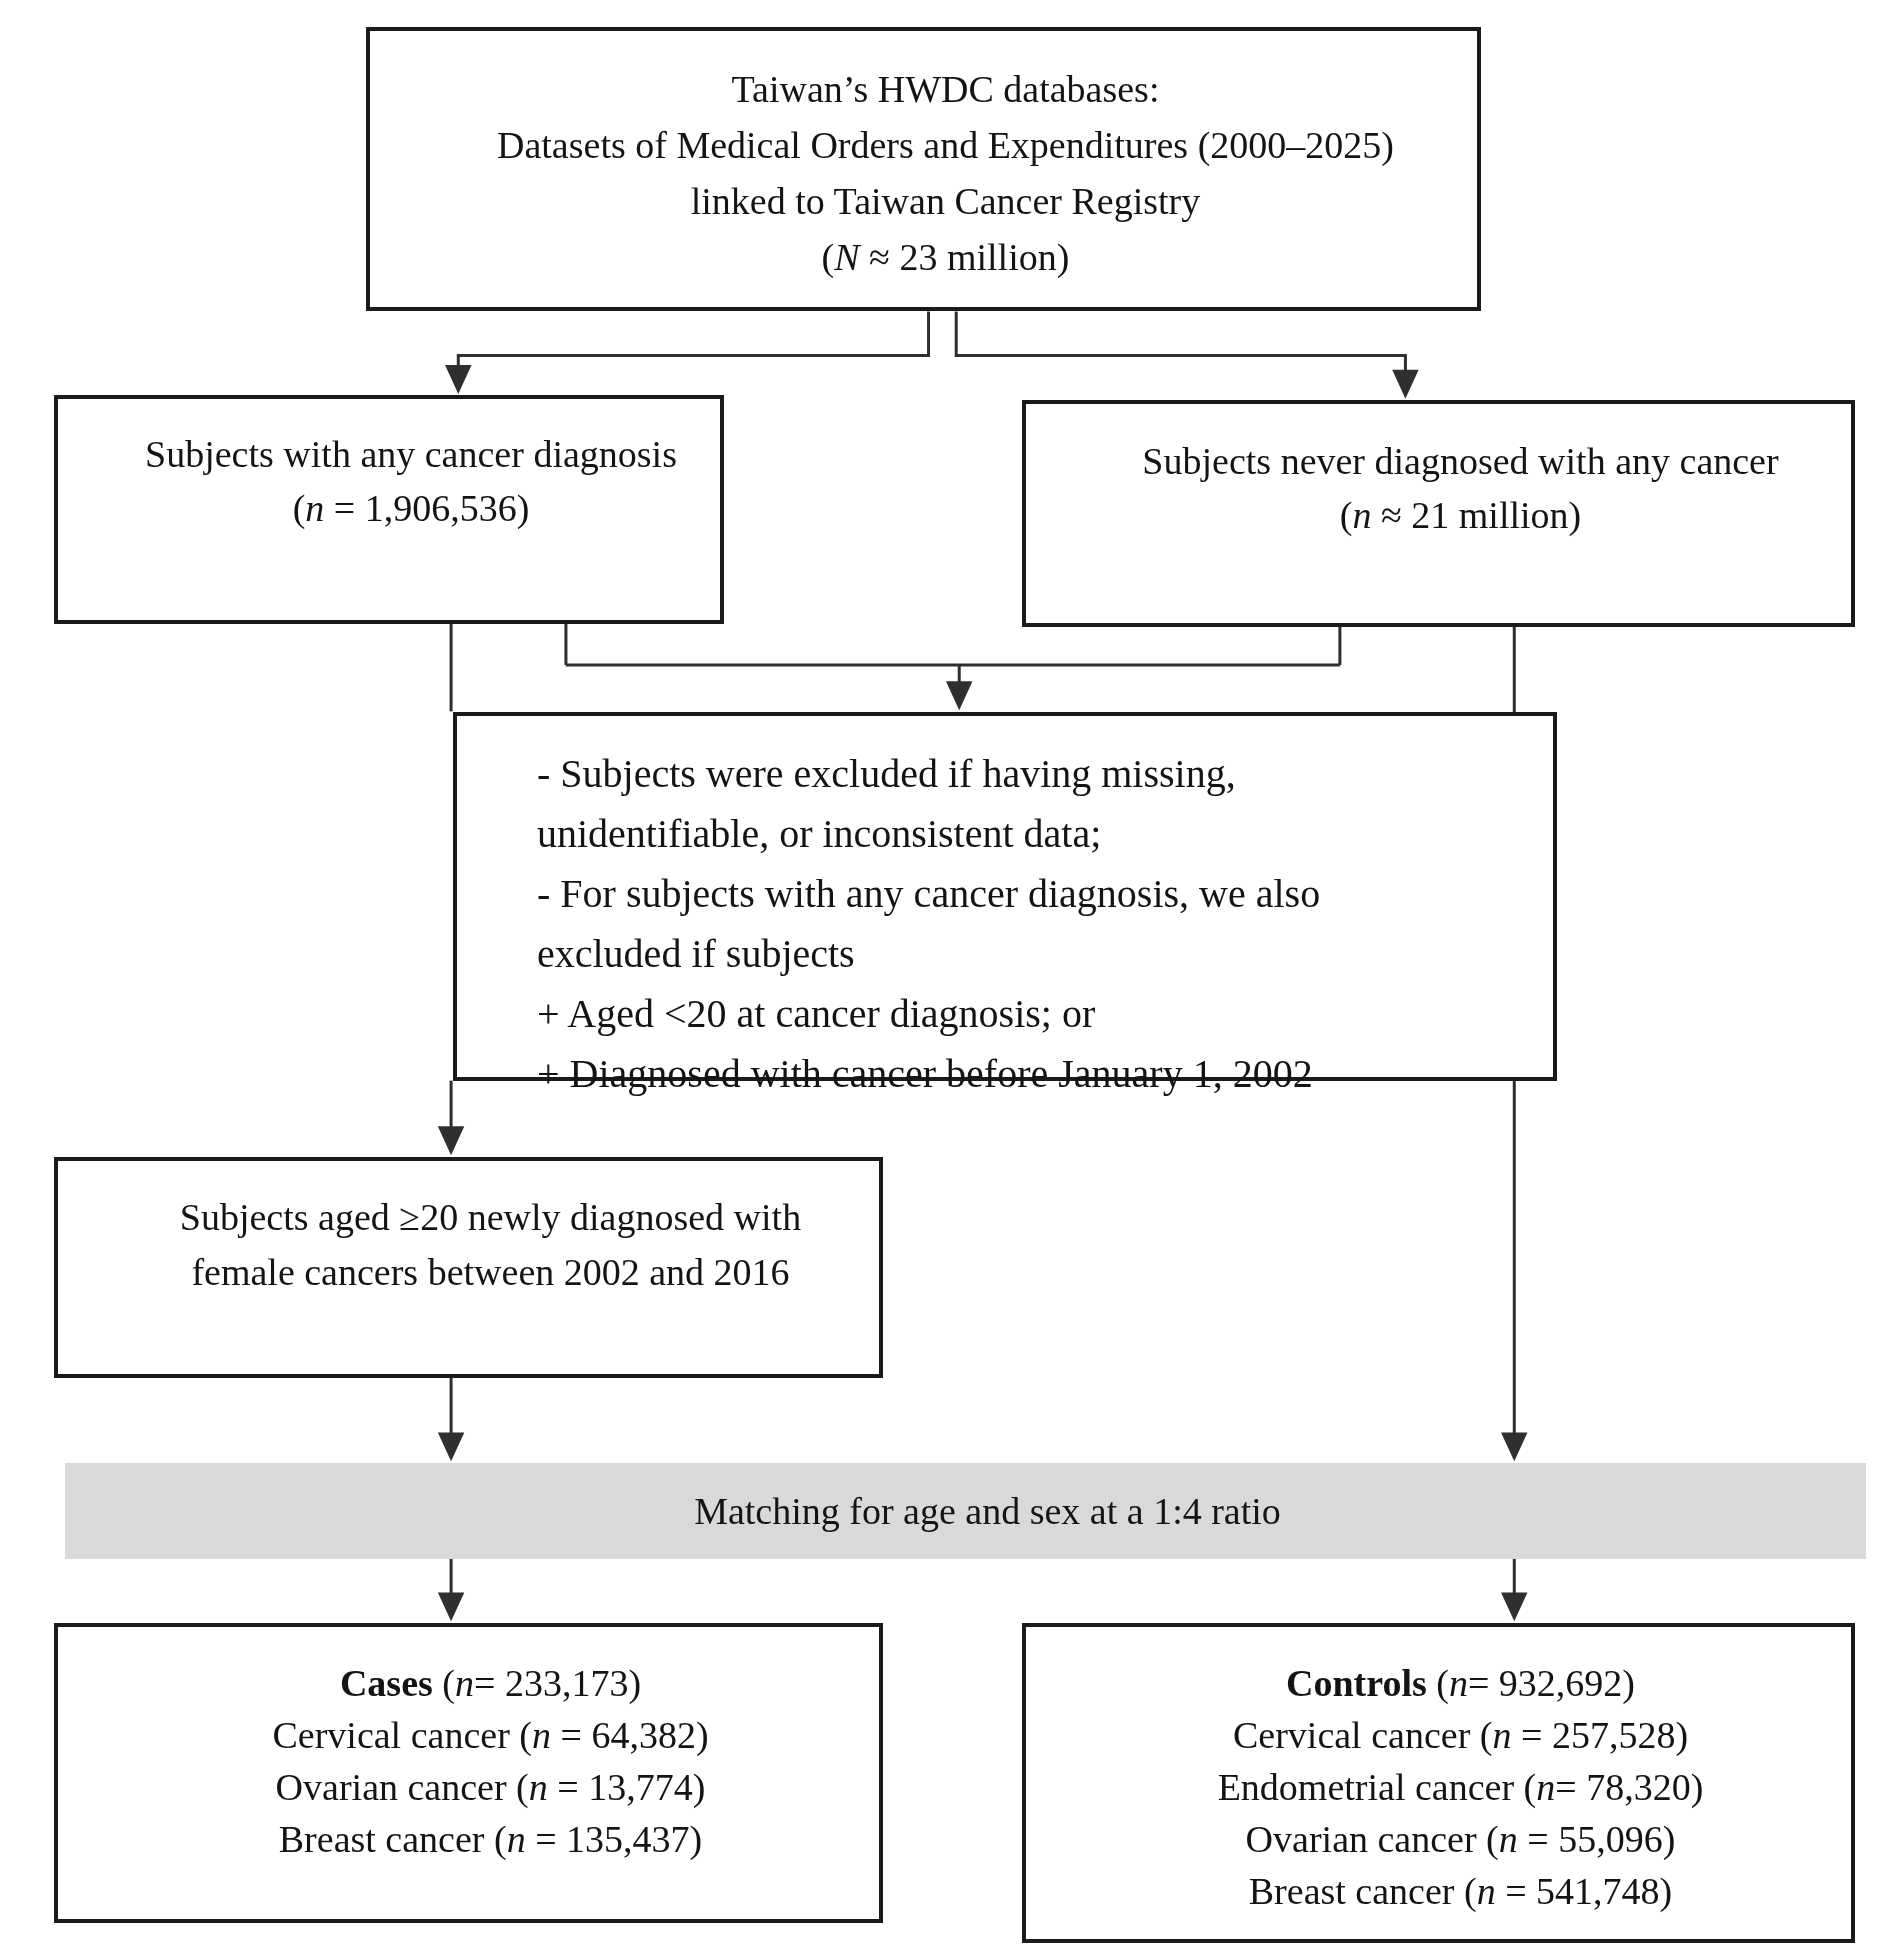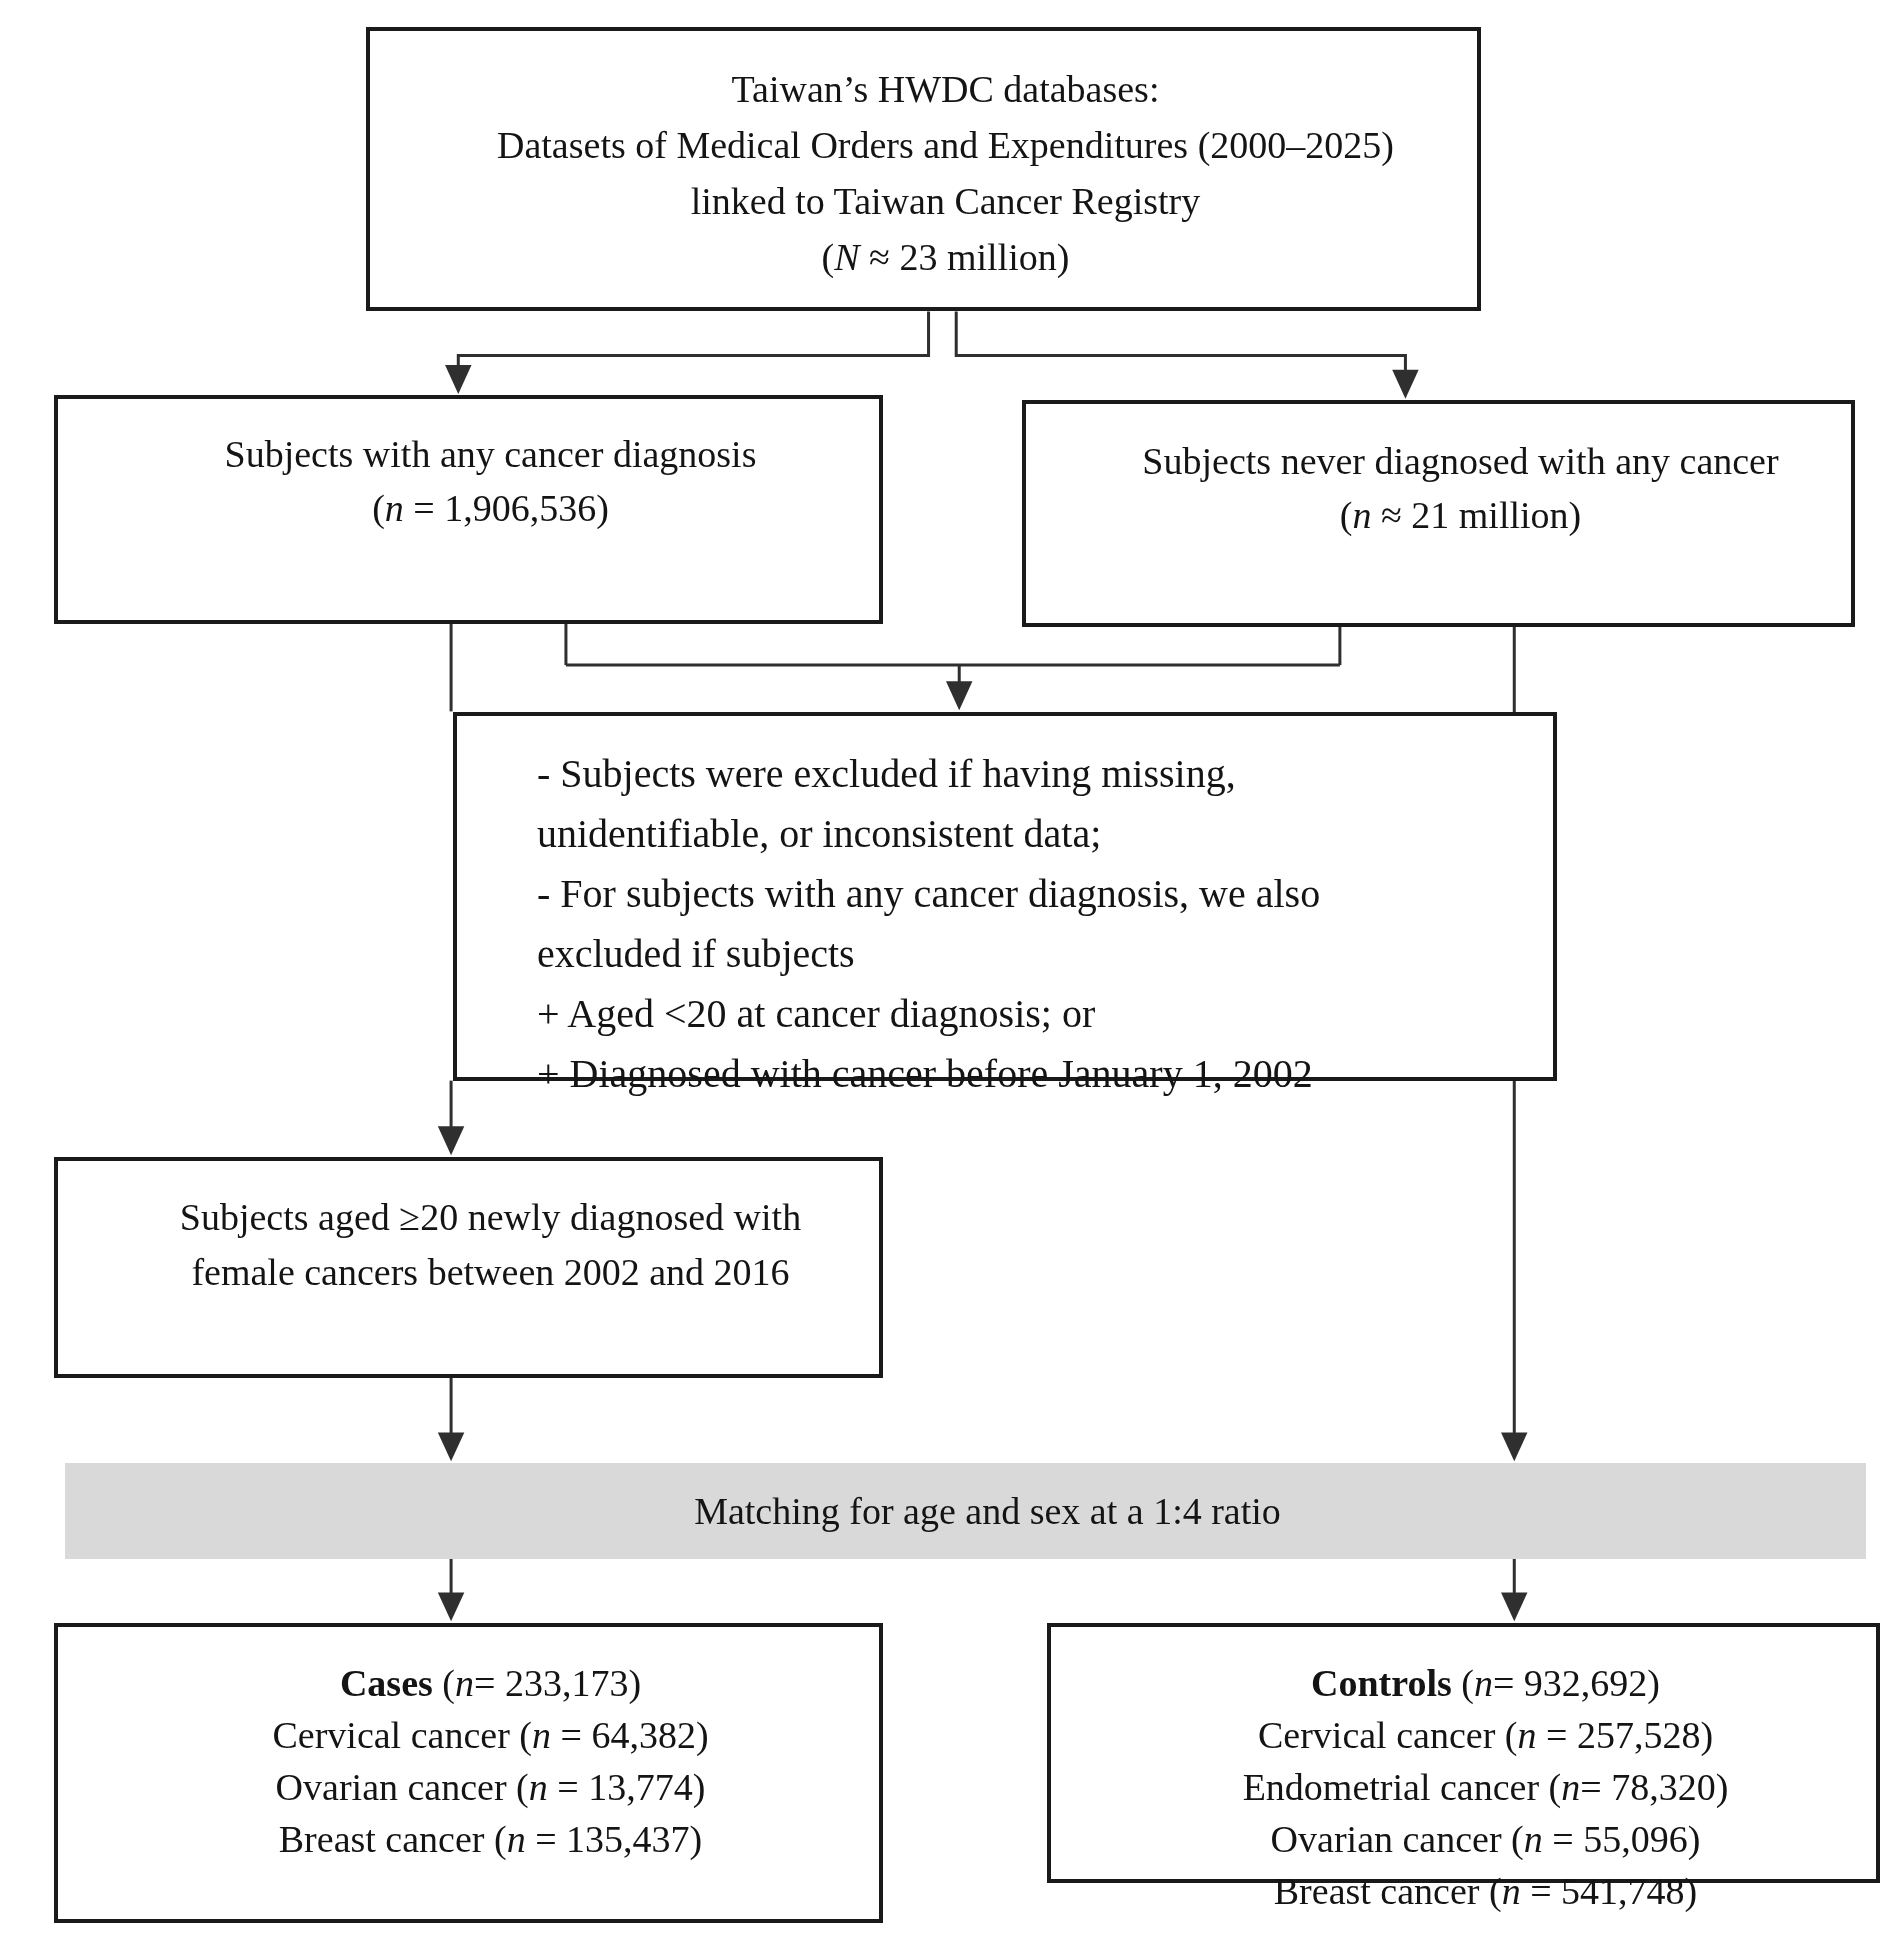--- a/index.html
+++ b/index.html
@@ -25,36 +25,36 @@
     box-sizing:border-box;
   }
   .centered{text-align:center;}
   .tl{white-space:nowrap;padding-left:44px;}
   i{font-style:italic;}
   .b{font-weight:bold;}
 
   
   .src{left:366px;top:27px;width:1115px;height:284px;font-size:38px;line-height:56px;padding-top:30px;}
   
-  .cancer{left:54px;top:395px;width:829px;height:229px;font-size:38px;line-height:54px;padding-top:28px;}
+  .cancer{left:54px;top:395px;width:670px;height:229px;font-size:38px;line-height:54px;padding-top:28px;}
   .nocancer{left:1022px;top:400px;width:833px;height:227px;font-size:38px;line-height:54px;padding-top:30px;}
   
   .excl{left:453px;top:712px;width:1104px;height:369px;font-size:40px;line-height:60px;padding:28px 18px 0 36px;text-align:left;}
   
   .female{left:54px;top:1157px;width:829px;height:221px;font-size:38px;line-height:55px;padding-top:29px;}
   
   .bar{
     position:absolute;left:65px;top:1463px;width:1801px;height:96px;
     background:var(--bar-fill);
     display:flex;align-items:center;justify-content:center;
     font-size:38px;
   }
   
   .cases{left:54px;top:1623px;width:829px;height:300px;font-size:38px;line-height:52px;padding-top:30px;}
-  .controls{left:1022px;top:1623px;width:833px;height:260px;font-size:38px;line-height:52px;padding-top:30px;margin-left:25px;}
+  .controls{left:1022px;top:1623px;width:833px;height:320px;font-size:38px;line-height:52px;padding-top:30px;}
 
   svg.connectors{position:absolute;left:0;top:0;width:1898px;height:1955px;}
   svg.connectors path{stroke:var(--line);stroke-width:5;fill:none;}
   svg.connectors polygon{fill:var(--line);stroke:none;}
 </style>
 </head>
 <body>
 
 <div class="canvas">
 

